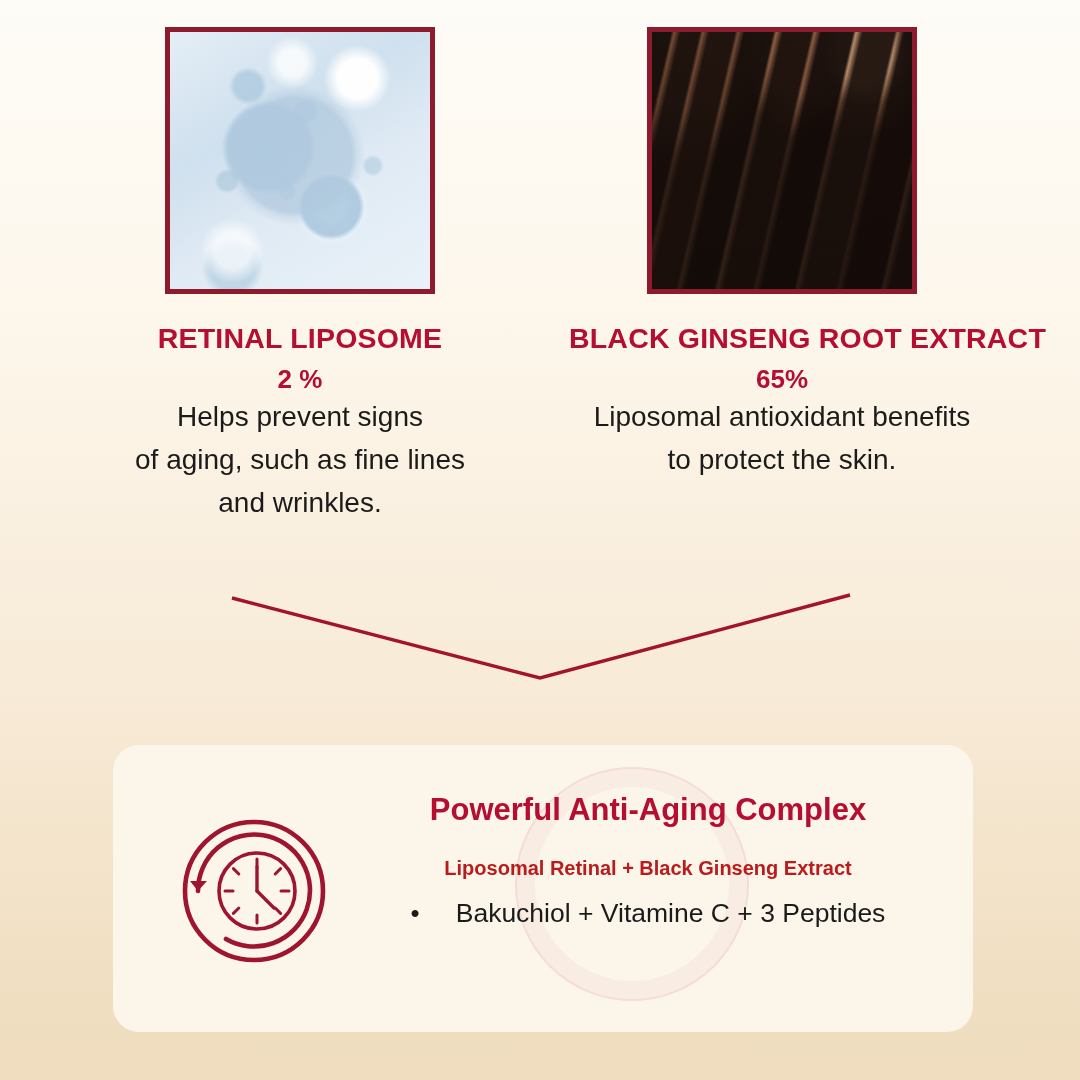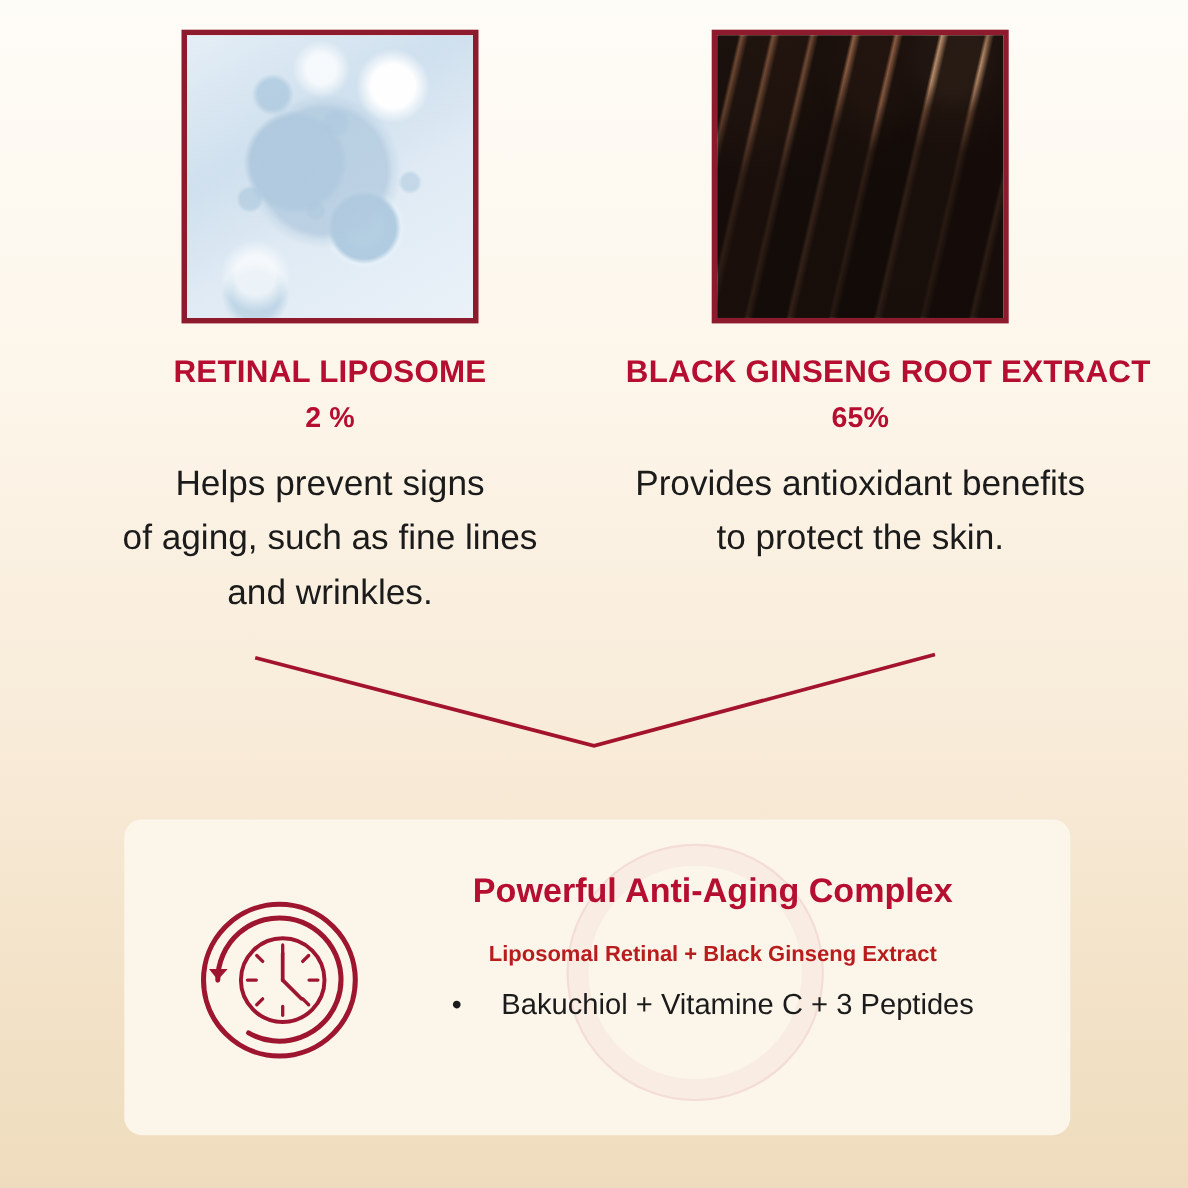--- a/index.html
+++ b/index.html
@@ -95,23 +95,23 @@
 
   .ing-pct {
     margin-top: 12px;
     color: #B50E31;
     font-weight: bold;
     font-size: 26px;
     line-height: 1.05;
   }
 
   .ing-desc {
-    margin-top: 22px;
+    margin-top: 2px;
     color: #1B1B1B;
-    font-size: 32px;
+    font-size: 28px;
     line-height: 1.54;
     white-space: pre-line;
   }
 
   
   .chevron-wrap {
     position: absolute;
     left: 0;
     top: 560px;
     width: 1080px;
@@ -119,21 +119,21 @@
   }
 
   
   .complex-card {
     position: absolute;
     left: 113px;
     top: 745px;
     width: 860px;
     height: 287px;
     background: #FCF5EA;
-    border-radius: 16px;
+    border-radius: 26px;
     overflow: hidden;
   }
   .card-watermark {
     position: absolute;
     left: 402px;
     top: 22px;
     width: 230px;
     height: 230px;
     border-radius: 50%;
     border: 2px solid rgba(181,14,49,0.10);
@@ -209,21 +209,21 @@
 of aging, such as fine lines
 and wrinkles.</div>
     </div>
 
     <div class="ingredient right">
       <div class="photo-frame">
         <div class="photo-ginseng"></div>
       </div>
       <div class="ing-name">BLACK GINSENG ROOT EXTRACT</div>
       <div class="ing-pct">65%</div>
-      <div class="ing-desc">Provides antioxidant benefits
+      <div class="ing-desc">Liposomal antioxidant benefits
 to protect the skin.</div>
     </div>
 
   </div>
 
   <div class="chevron-wrap">
     <svg width="1080" height="150" viewBox="0 0 1080 150">
       <polyline points="232,38 540,118 850,35" fill="none" stroke="#A3132C" stroke-width="3.4" stroke-linecap="butt" stroke-linejoin="miter"></polyline>
     </svg>
   </div>

